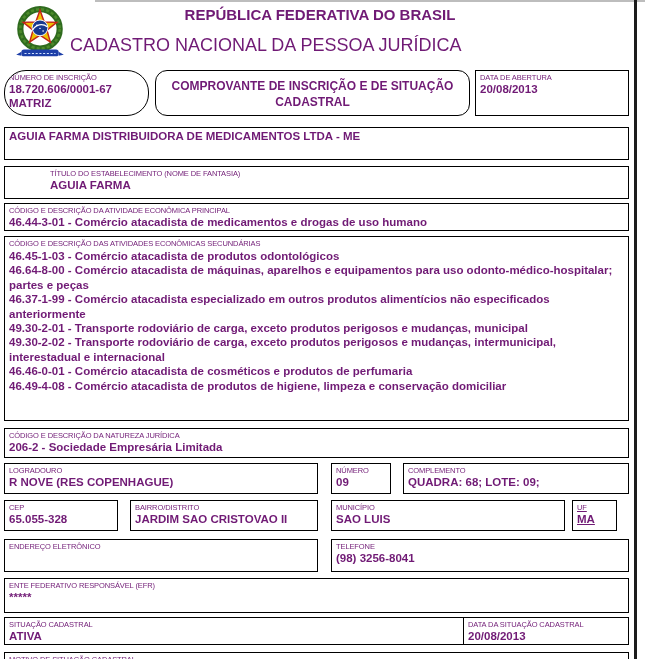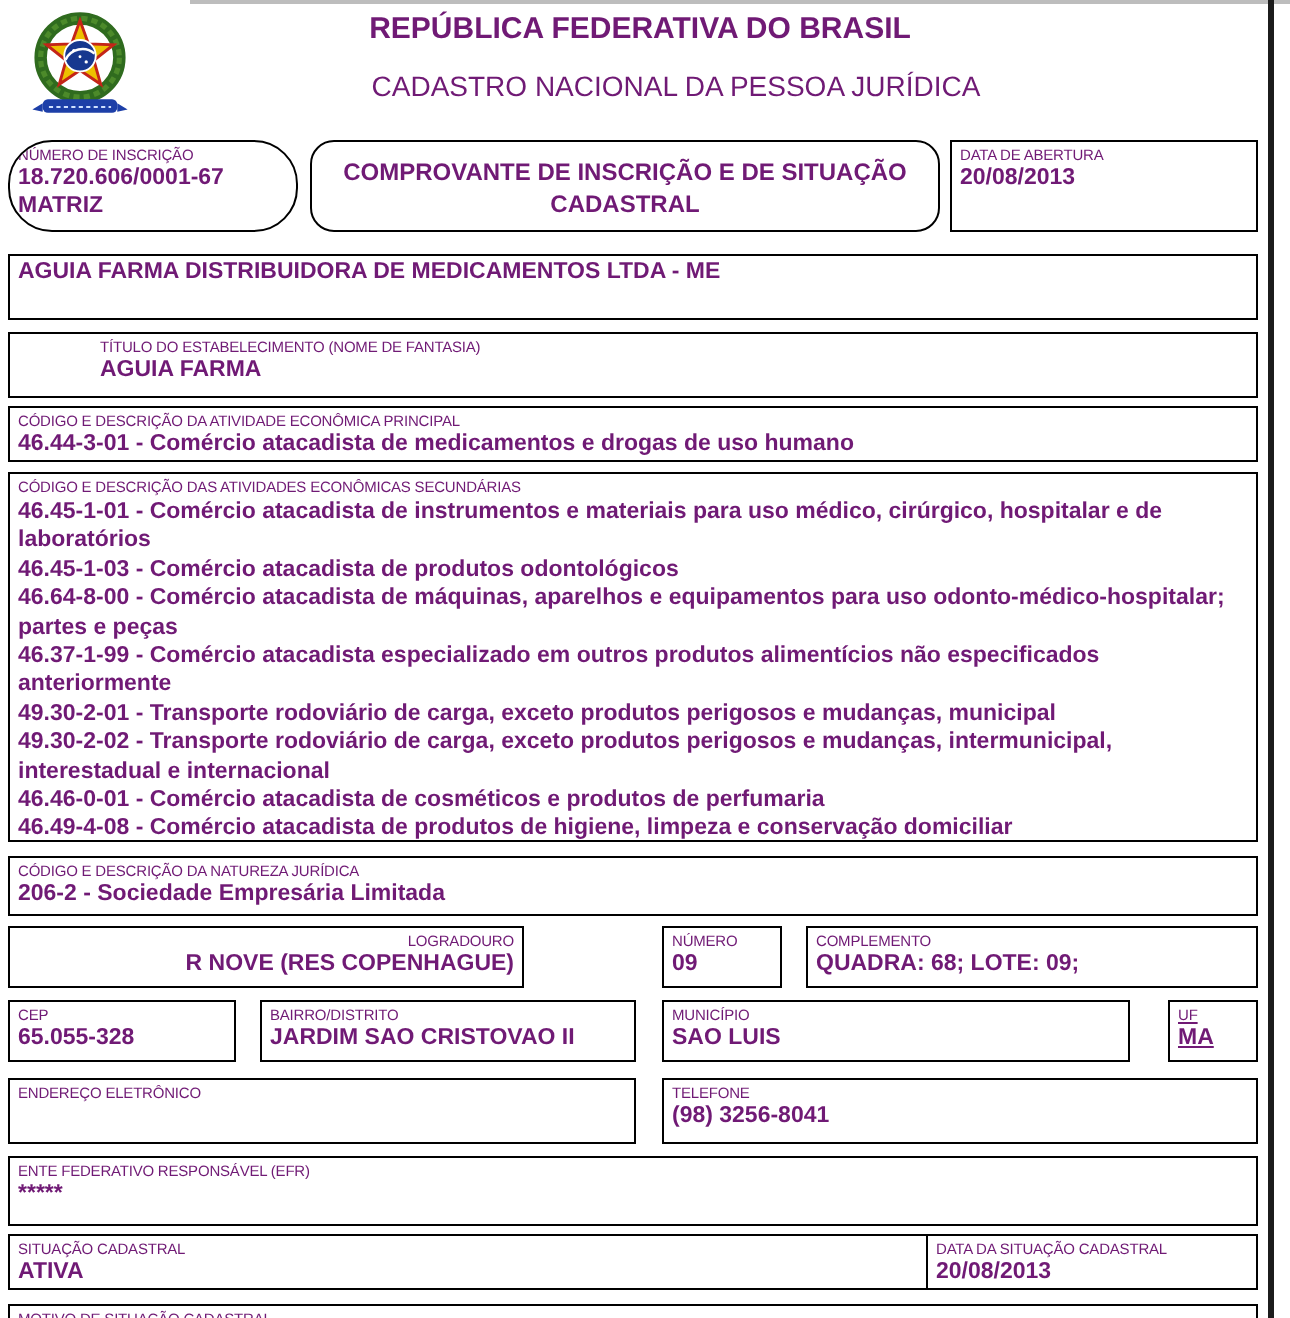--- a/index.html
+++ b/index.html
@@ -11,21 +11,21 @@
   .top-frame{position:absolute;left:95px;top:0;width:550px;height:2px;background:#bdbdbd;}
   .right-frame{position:absolute;left:634px;top:0;width:3px;height:659px;background:#1c1c1c;}
   .box{
     position:absolute;border:1.5px solid #000;box-sizing:border-box;
     padding:2px 4px 0 4px;background:#fff;overflow:hidden;
   }
   .lbl{font-size:7.5px;line-height:10px;letter-spacing:-0.1px;white-space:nowrap;}
   .val{font-size:11.5px;font-weight:bold;line-height:13.5px;}
   .val.multi{line-height:14.4px;}
   .hdr-title{position:absolute;left:70px;width:500px;text-align:center;font-weight:bold;font-size:15px;}
-  .hdr-sub{position:absolute;left:88px;width:500px;text-align:center;font-size:14px;}
+  .hdr-sub{position:absolute;left:70px;width:500px;text-align:left;font-size:18px;}
   .centerbox{display:flex;align-items:center;justify-content:center;text-align:center;}
   .centerbox .val{font-size:12px;line-height:16px;}
   .emblem{position:absolute;left:12px;top:3px;}
 </style>
 </head>
 <body>
 
 <div class="page">
 
   <div class="top-frame"></div>
@@ -69,36 +69,35 @@
     <div class="val">AGUIA FARMA</div>
   </div>
 
   <div class="box" style="left:4px;top:203px;width:625px;height:28px;">
     <div class="lbl">CÓDIGO E DESCRIÇÃO DA ATIVIDADE ECONÔMICA PRINCIPAL</div>
     <div class="val">46.44-3-01 - Comércio atacadista de medicamentos e drogas de uso humano</div>
   </div>
 
   <div class="box" style="left:4px;top:236px;width:625px;height:185px;">
     <div class="lbl">CÓDIGO E DESCRIÇÃO DAS ATIVIDADES ECONÔMICAS SECUNDÁRIAS</div>
-    <div class="val multi">46.45-1-01 - Comércio atacadista de instrumentos e materiais para uso médico, cirúrgico, hospitalar e de laboratórios</div>
     <div class="val multi">46.45-1-03 - Comércio atacadista de produtos odontológicos</div>
     <div class="val multi">46.64-8-00 - Comércio atacadista de máquinas, aparelhos e equipamentos para uso odonto-médico-hospitalar; partes e peças</div>
     <div class="val multi">46.37-1-99 - Comércio atacadista especializado em outros produtos alimentícios não especificados anteriormente</div>
     <div class="val multi">49.30-2-01 - Transporte rodoviário de carga, exceto produtos perigosos e mudanças, municipal</div>
     <div class="val multi">49.30-2-02 - Transporte rodoviário de carga, exceto produtos perigosos e mudanças, intermunicipal, interestadual e internacional</div>
     <div class="val multi">46.46-0-01 - Comércio atacadista de cosméticos e produtos de perfumaria</div>
     <div class="val multi">46.49-4-08 - Comércio atacadista de produtos de higiene, limpeza e conservação domiciliar</div>
   </div>
 
   <div class="box" style="left:4px;top:428px;width:625px;height:30px;">
     <div class="lbl">CÓDIGO E DESCRIÇÃO DA NATUREZA JURÍDICA</div>
     <div class="val">206-2 - Sociedade Empresária Limitada</div>
   </div>
 
-  <div class="box" style="left:4px;top:463px;width:258px;height:31px;text-align:right;">
+  <div class="box" style="left:4px;top:463px;width:314px;height:31px;">
     <div class="lbl">LOGRADOURO</div>
     <div class="val">R NOVE (RES COPENHAGUE)</div>
   </div>
   <div class="box" style="left:331px;top:463px;width:60px;height:31px;">
     <div class="lbl">NÚMERO</div>
     <div class="val">09</div>
   </div>
   <div class="box" style="left:403px;top:463px;width:226px;height:31px;">
     <div class="lbl">COMPLEMENTO</div>
     <div class="val">QUADRA: 68; LOTE: 09;</div>
@@ -109,21 +108,21 @@
     <div class="val">65.055-328</div>
   </div>
   <div class="box" style="left:130px;top:500px;width:188px;height:31px;">
     <div class="lbl">BAIRRO/DISTRITO</div>
     <div class="val">JARDIM SAO CRISTOVAO II</div>
   </div>
   <div class="box" style="left:331px;top:500px;width:234px;height:31px;">
     <div class="lbl">MUNICÍPIO</div>
     <div class="val">SAO LUIS</div>
   </div>
-  <div class="box" style="left:584px;top:500px;width:45px;height:31px;text-decoration:underline;">
+  <div class="box" style="left:572px;top:500px;width:45px;height:31px;text-decoration:underline;">
     <div class="lbl">UF</div>
     <div class="val">MA</div>
   </div>
 
   <div class="box" style="left:4px;top:539px;width:314px;height:33px;">
     <div class="lbl">ENDEREÇO ELETRÔNICO</div>
     <div class="val"></div>
   </div>
   <div class="box" style="left:331px;top:539px;width:298px;height:33px;">
     <div class="lbl">TELEFONE</div>

